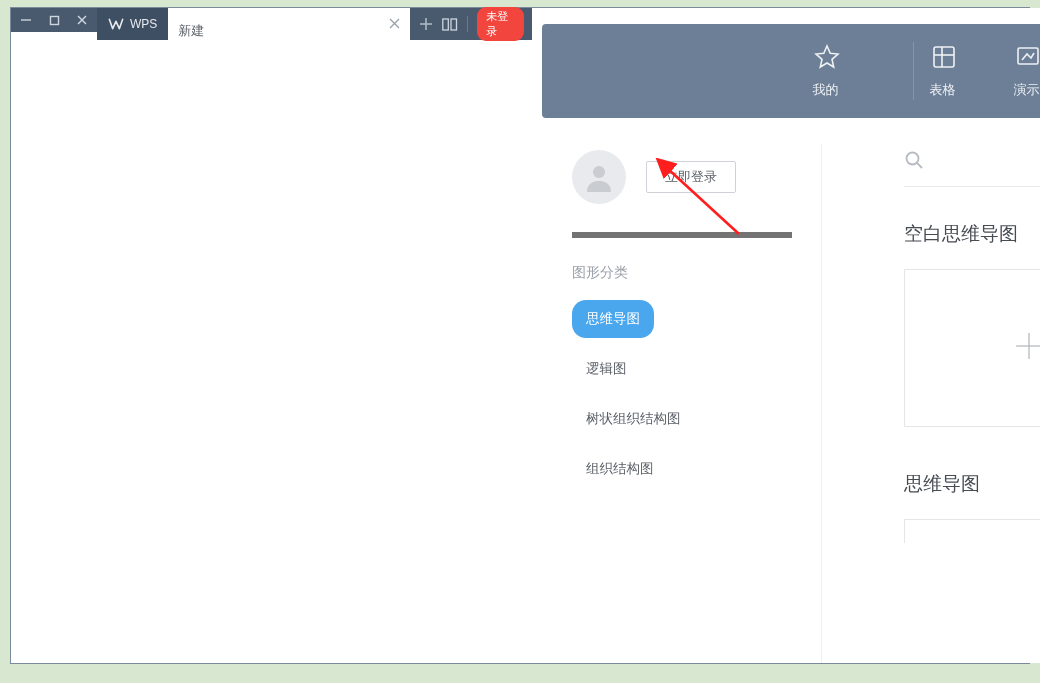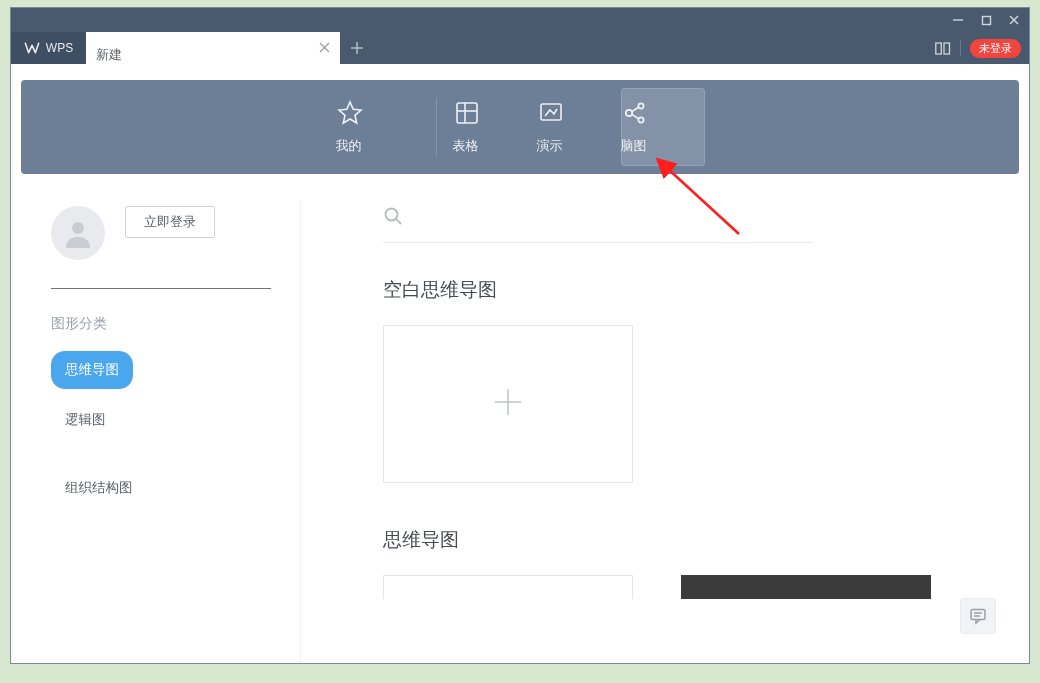--- a/index.html
+++ b/index.html
@@ -11,21 +11,21 @@
     overflow: hidden;
     position: relative;
   }
   .app-window {
     position: absolute;
     left: 10px; top: 7px;
     width: 1020px; height: 657px;
     background: #fff;
     border: 1px solid #7b8a9a;
     display: flex;
-    flex-direction: column;
+    flex-direction: row;
   }
   
   .titlebar {
     height: 24px;
     background: #495a6e;
     display: flex;
     align-items: center;
     justify-content: flex-end;
     padding: 0 8px;
     gap: 14px;
@@ -121,23 +121,23 @@
   
   .lower {
     flex:1; display:flex; gap:18px; margin-top:26px; overflow:hidden;
   }
   .sidebar {
     width:280px;
     padding: 6px 30px 0 30px;
     position:relative;
   }
   .profile-row {
-    display:flex; align-items:flex-start; gap:20px;
+    display:flex; align-items:center; gap:20px;
     padding-bottom:28px;
-    border-bottom:1px solid #737373;
+    border-bottom:6px solid #737373;
   }
   .avatar {
     width:54px; height:54px; border-radius:50%;
     background:#e8eaed;
     display:flex; align-items:center; justify-content:center;
   }
   .avatar svg { fill:#c9ccd1; }
   .login-btn {
     border:1px solid #cfd3d9;
     padding:6px 18px;
@@ -330,21 +330,21 @@
               <circle cx="17" cy="12" r="6"></circle>
                 <path d="M5 32 C5 23 12 21 17 21 C22 21 29 23 29 32 Z"></path>
             </svg>
           </div>
           <button class="login-btn">立即登录</button>
         </div>
         <div class="cat-title">图形分类</div>
         <ul class="cat-list">
           <li class="active">思维导图</li><br>
           <li>逻辑图</li><br>
-          <br>
+          <li>树状组织结构图</li><br>
           <li>组织结构图</li>
         </ul>
         <div class="sidebar-line"></div>
       </div>
 
       <div class="main-pane">
         <div class="search-row">
           <span class="search-icon">
             <svg width="20" height="20" viewBox="0 0 20 20" fill="none" stroke="#b7bbc2" stroke-width="1.8">
               <circle cx="8.5" cy="8.5" r="6"></circle>

